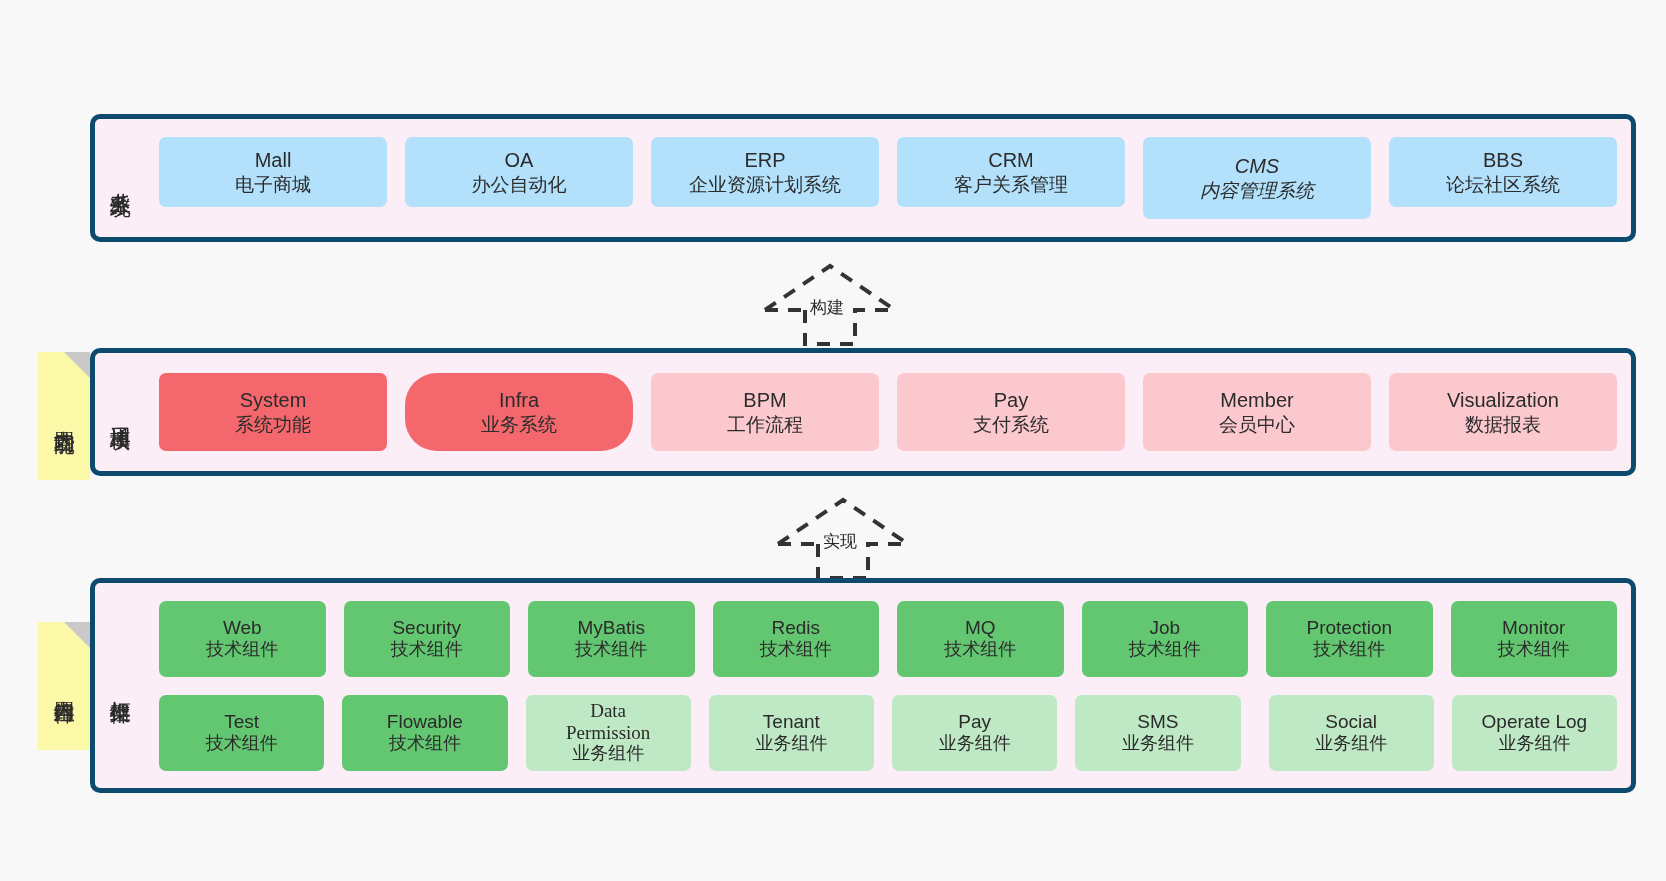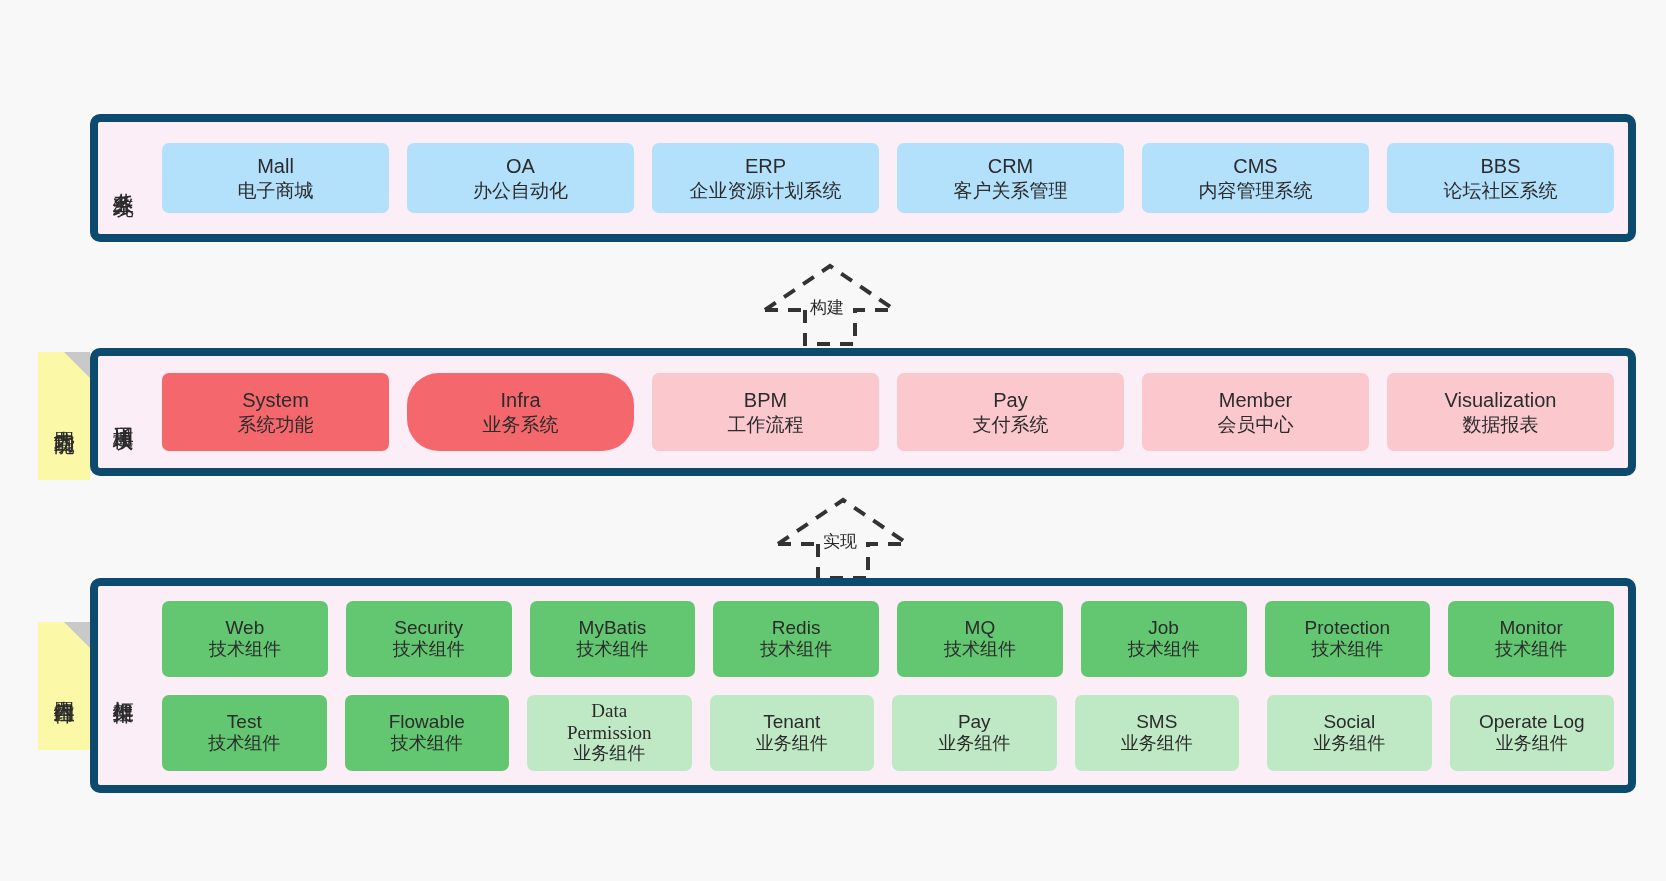--- a/index.html
+++ b/index.html
@@ -14,21 +14,21 @@
     height: 881px;
     background: #f8f8f8;
     overflow: hidden;
   }
 
   
   .band {
     position: absolute;
     box-sizing: border-box;
     background: #fbeef7;
-    border: 8px solid #0c4a6e;
+    border: 5px solid #0c4a6e;
     border-radius: 10px;
     display: flex;
     align-items: stretch;
   }
   .band-title {
     flex: 0 0 auto;
     width: 46px;
     display: flex;
     align-items: center;
     justify-content: center;
@@ -146,21 +146,21 @@
         <div class="card c-blue" style="height:70px;">
           <span class="t1">ERP</span>
           <span class="t2">企业资源计划系统</span>
         </div>
 
         <div class="card c-blue" style="height:70px;">
           <span class="t1">CRM</span>
           <span class="t2">客户关系管理</span>
         </div>
 
-        <div class="card c-blue" style="height:70px;">
+        <div class="card c-blue" style="height:82px;font-style:italic;">
           <span class="t1">CMS</span>
           <span class="t2">内容管理系统</span>
         </div>
 
         <div class="card c-blue" style="height:70px;">
           <span class="t1">BBS</span>
           <span class="t2">论坛社区系统</span>
         </div>
 
       </div>

